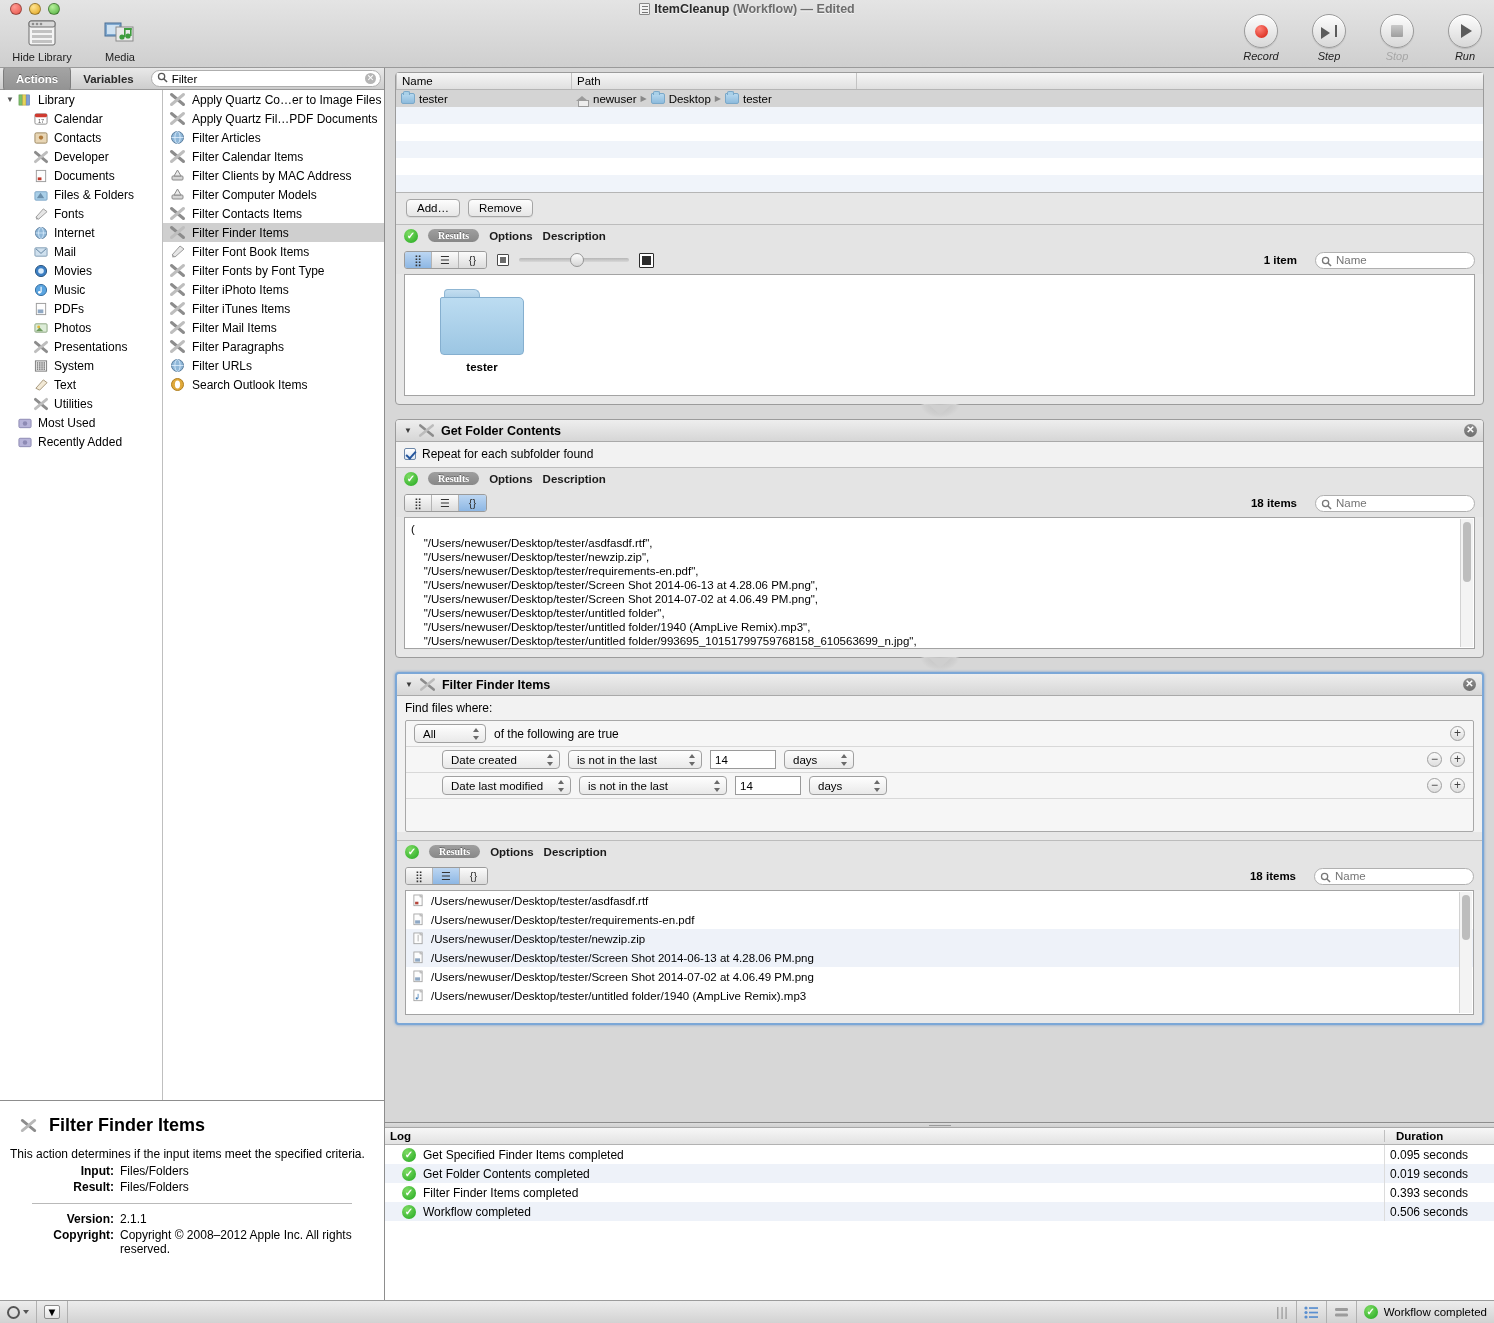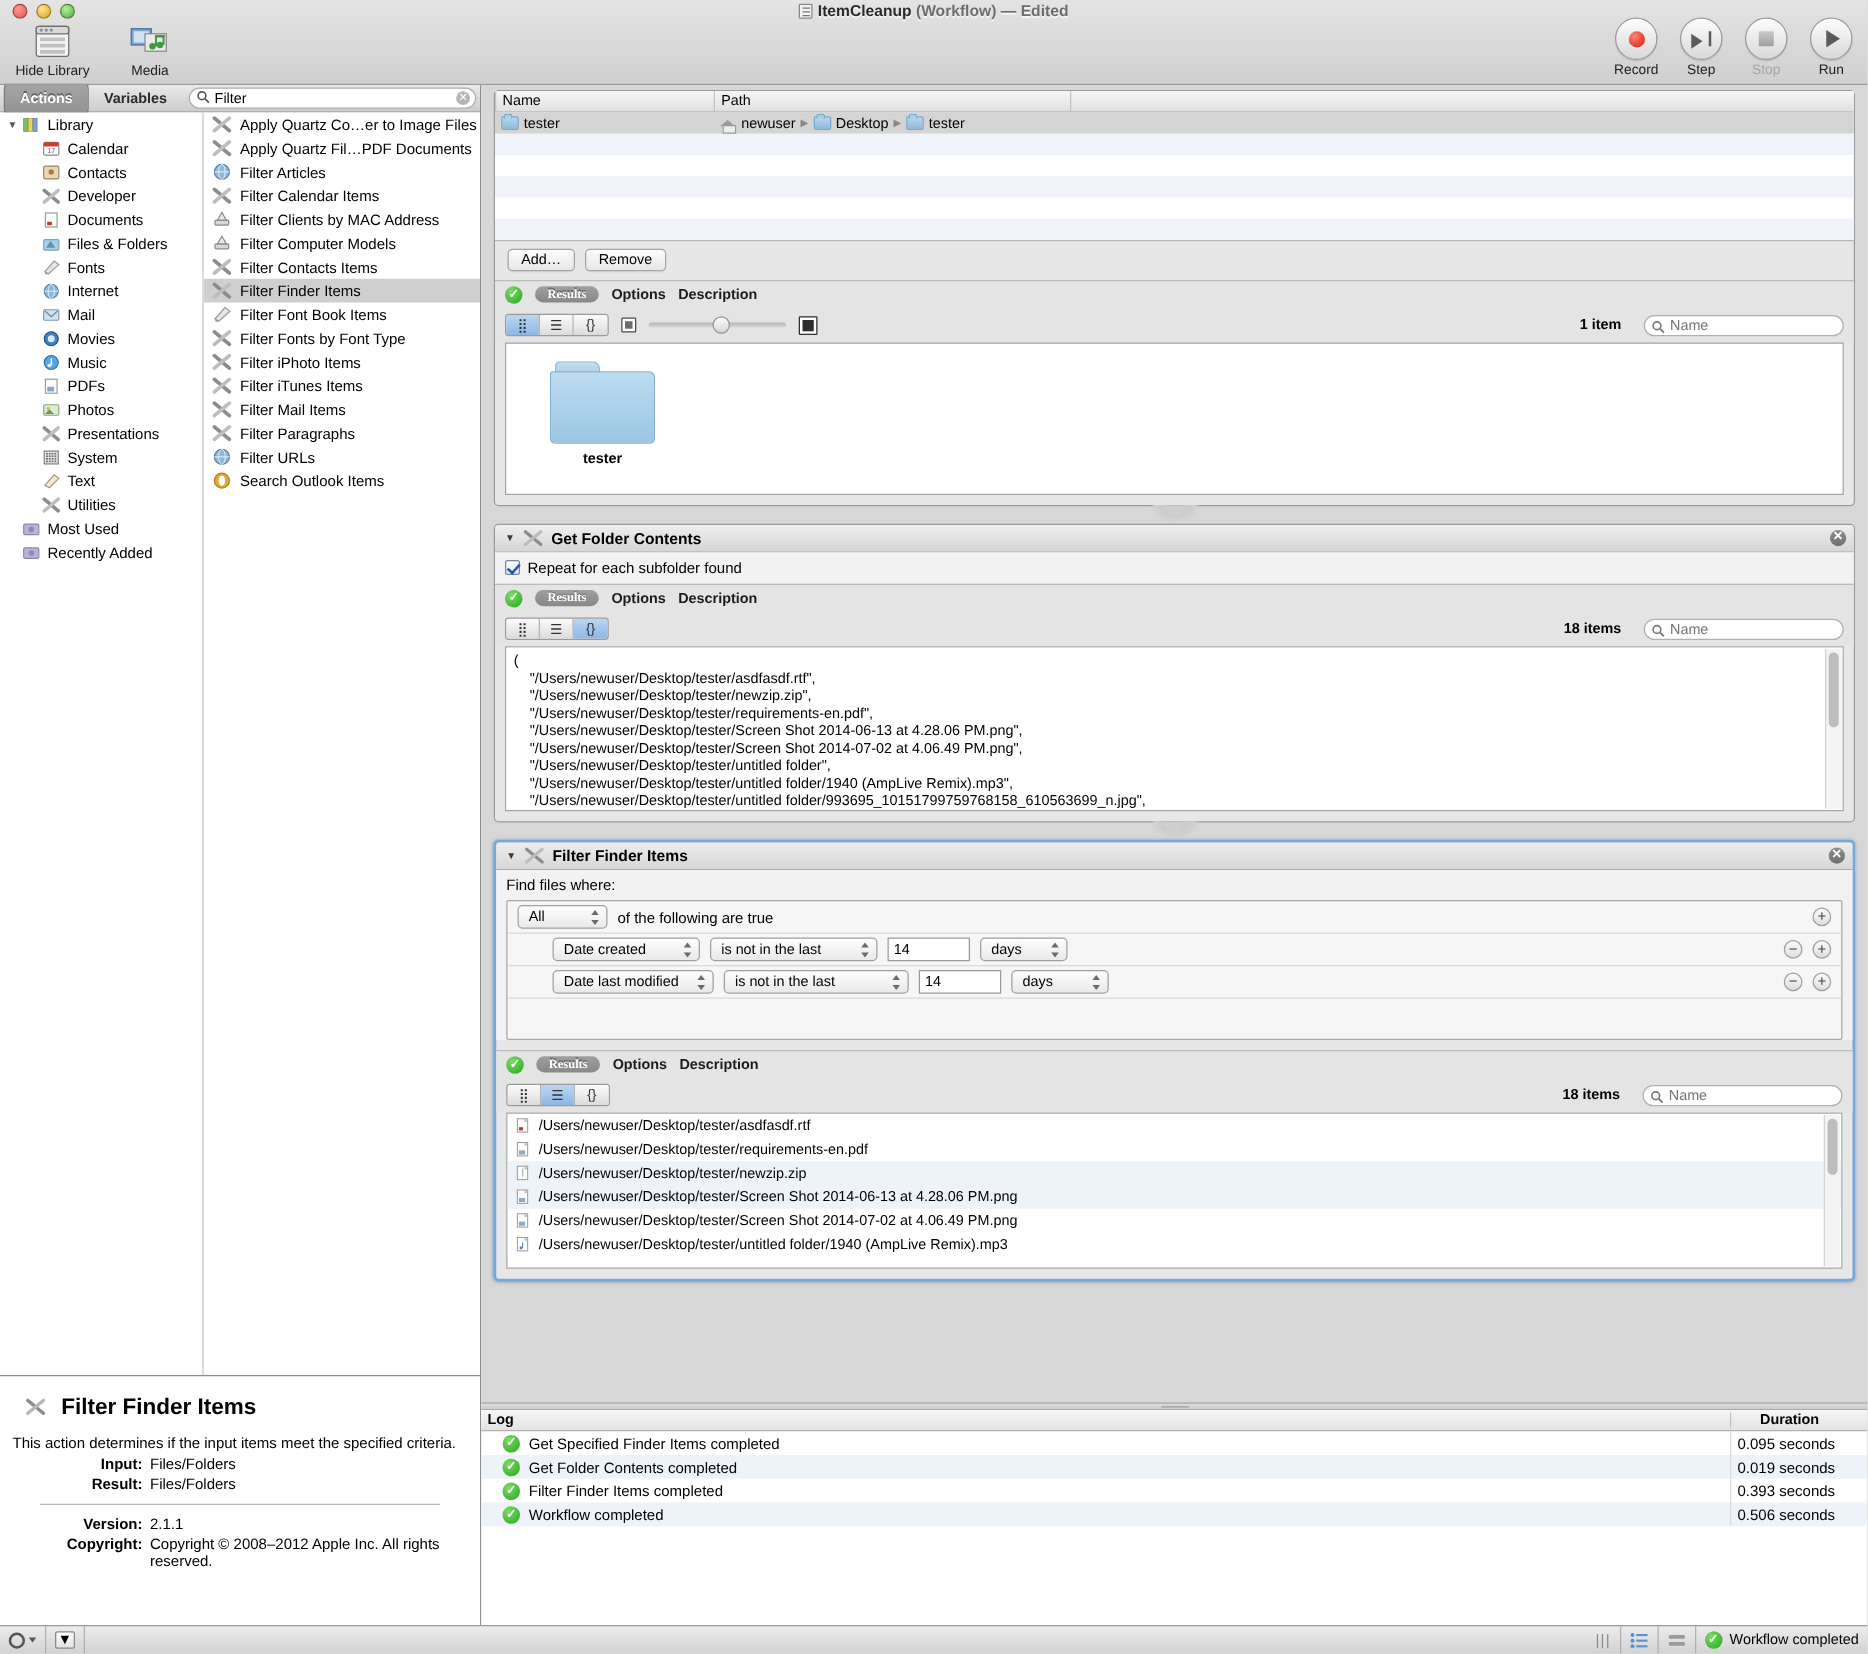--- a/index.html
+++ b/index.html
@@ -42,21 +42,21 @@
     content:""; position:absolute; left:2px; top:2px; width:6px; height:1px;
     background:#777; box-shadow:0 3px 0 #777, 0 6px 0 #777;
   }
   .wintitle .dim { color:#6d6d6d; font-weight:bold; }
 
   .tb-left { position:absolute; left:10px; top:16px; display:flex; gap:14px; }
   .tb-item { width:64px; text-align:center; cursor:default; }
   .tb-item .glyph { height:34px; display:flex; align-items:center; justify-content:center; }
   .tb-item .lbl { font-size:11px; color:#1d1d1d; margin-top:1px;text-align:center; }
 
-  .tb-right { position:absolute; right:8px; top:14px; display:flex; gap:10px; }
+  .tb-right { position:absolute; right:8px; top:14px; display:flex; gap:26px;font-style:italic; }
   .rbtn { width:42px; text-align:center; }
   .rbtn .circ {
     width:34px; height:34px; border-radius:50%;
     background:linear-gradient(to bottom,#fdfdfd,#d8d8d8);
     border:1px solid #9b9b9b; margin:0 auto;
     display:flex; align-items:center; justify-content:center;
     box-shadow:inset 0 1px 0 #fff, 0 1px 1px rgba(0,0,0,.12);
   }
   .rbtn .lbl { font-size:11px; margin-top:2px; color:#1d1d1d; }
   .rbtn .lbl.off { color:#a6a6a6; }
@@ -270,21 +270,21 @@
   .lv-row { height:19px; display:flex; align-items:center; gap:6px; padding-left:5px; font-size:11.5px; }
   .lv-row.alt { background:#eef2f9; }
 
   
   .logpanel { height:178px; background:#fff; border-top:1px solid #8d8d8d; display:flex; flex-direction:column; }
   .log-grip { height:5px; background:linear-gradient(#dcdcdc,#cfcfcf); position:relative; border-bottom:1px solid #a8a8a8;}
   .log-grip::after{content:"";position:absolute;left:50%;top:2px;width:22px;height:1px;background:#9a9a9a;transform:translateX(-50%);}
   .log-head { height:17px; display:flex; background:linear-gradient(to bottom,#f7f7f7,#e2e2e2);
       border-bottom:1px solid #b2b2b2; font-size:11.5px; font-weight:bold; align-items:center;}
   .log-head .c1 { flex:1; padding-left:5px; }
-  .log-head .c2 { width:110px; border-left:1px solid #c0c0c0; padding-left:23px; }
+  .log-head .c2 { width:110px; border-left:1px solid #c0c0c0; padding-left:11px; }
   .log-row { height:19px; display:flex; align-items:center; font-size:12px; }
   .log-row.alt { background:#eef2f9; }
   .log-row .c1 { flex:1; display:flex; align-items:center; gap:7px; padding-left:17px; }
   .log-row .c2 { width:110px; border-left:1px solid #dcdcdc; padding-left:5px; height:100%;
      display:flex; align-items:center; }
 
   
   .statusbar { height:23px; display:flex; align-items:center;
      background:linear-gradient(to bottom,#ececec,#d2d2d2);
      border-top:1px solid #9b9b9b; font-size:11.5px; }

